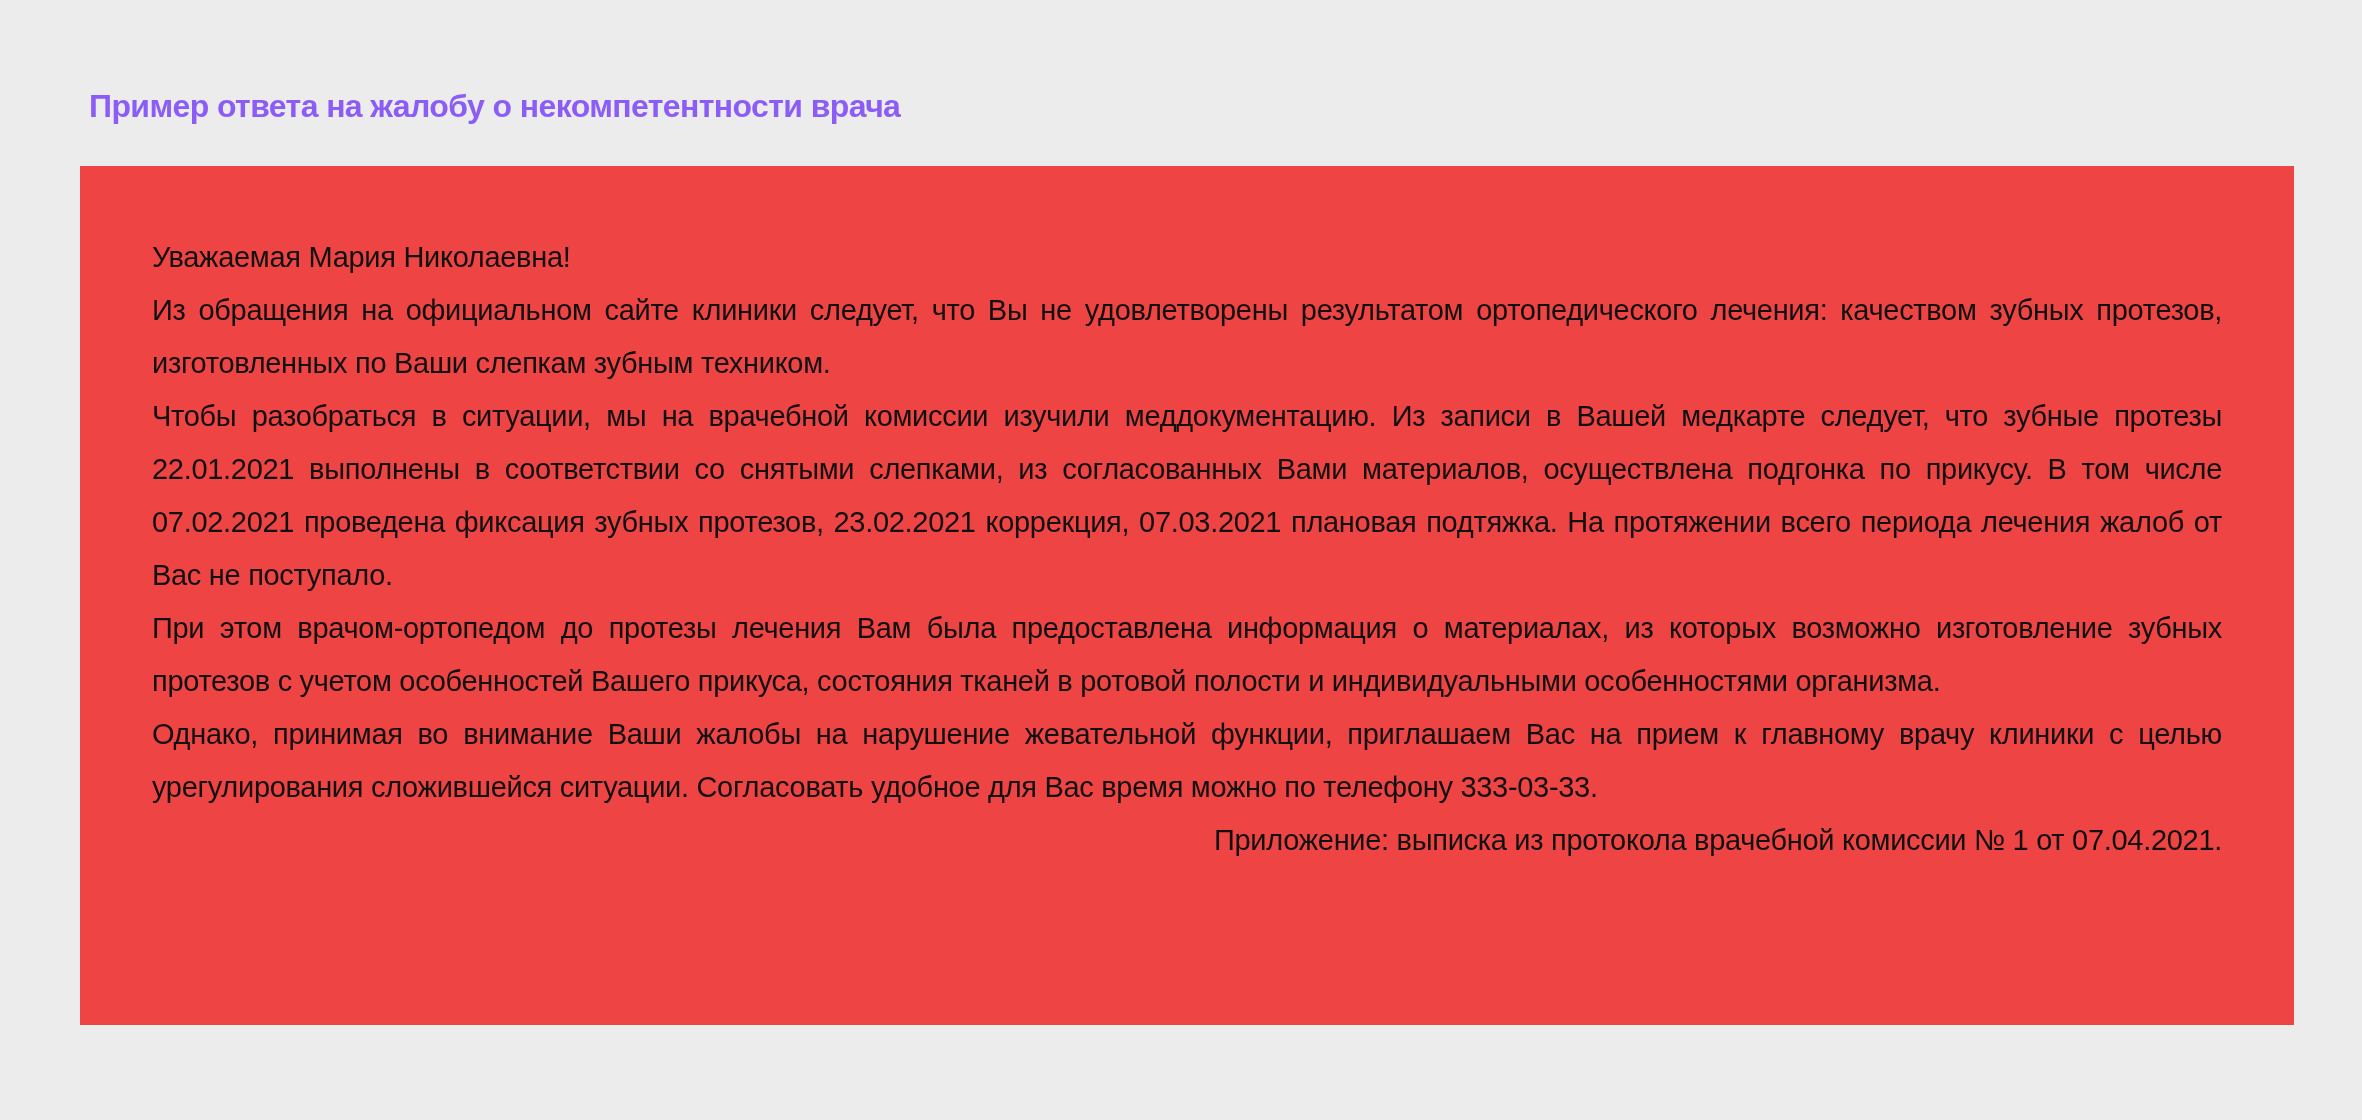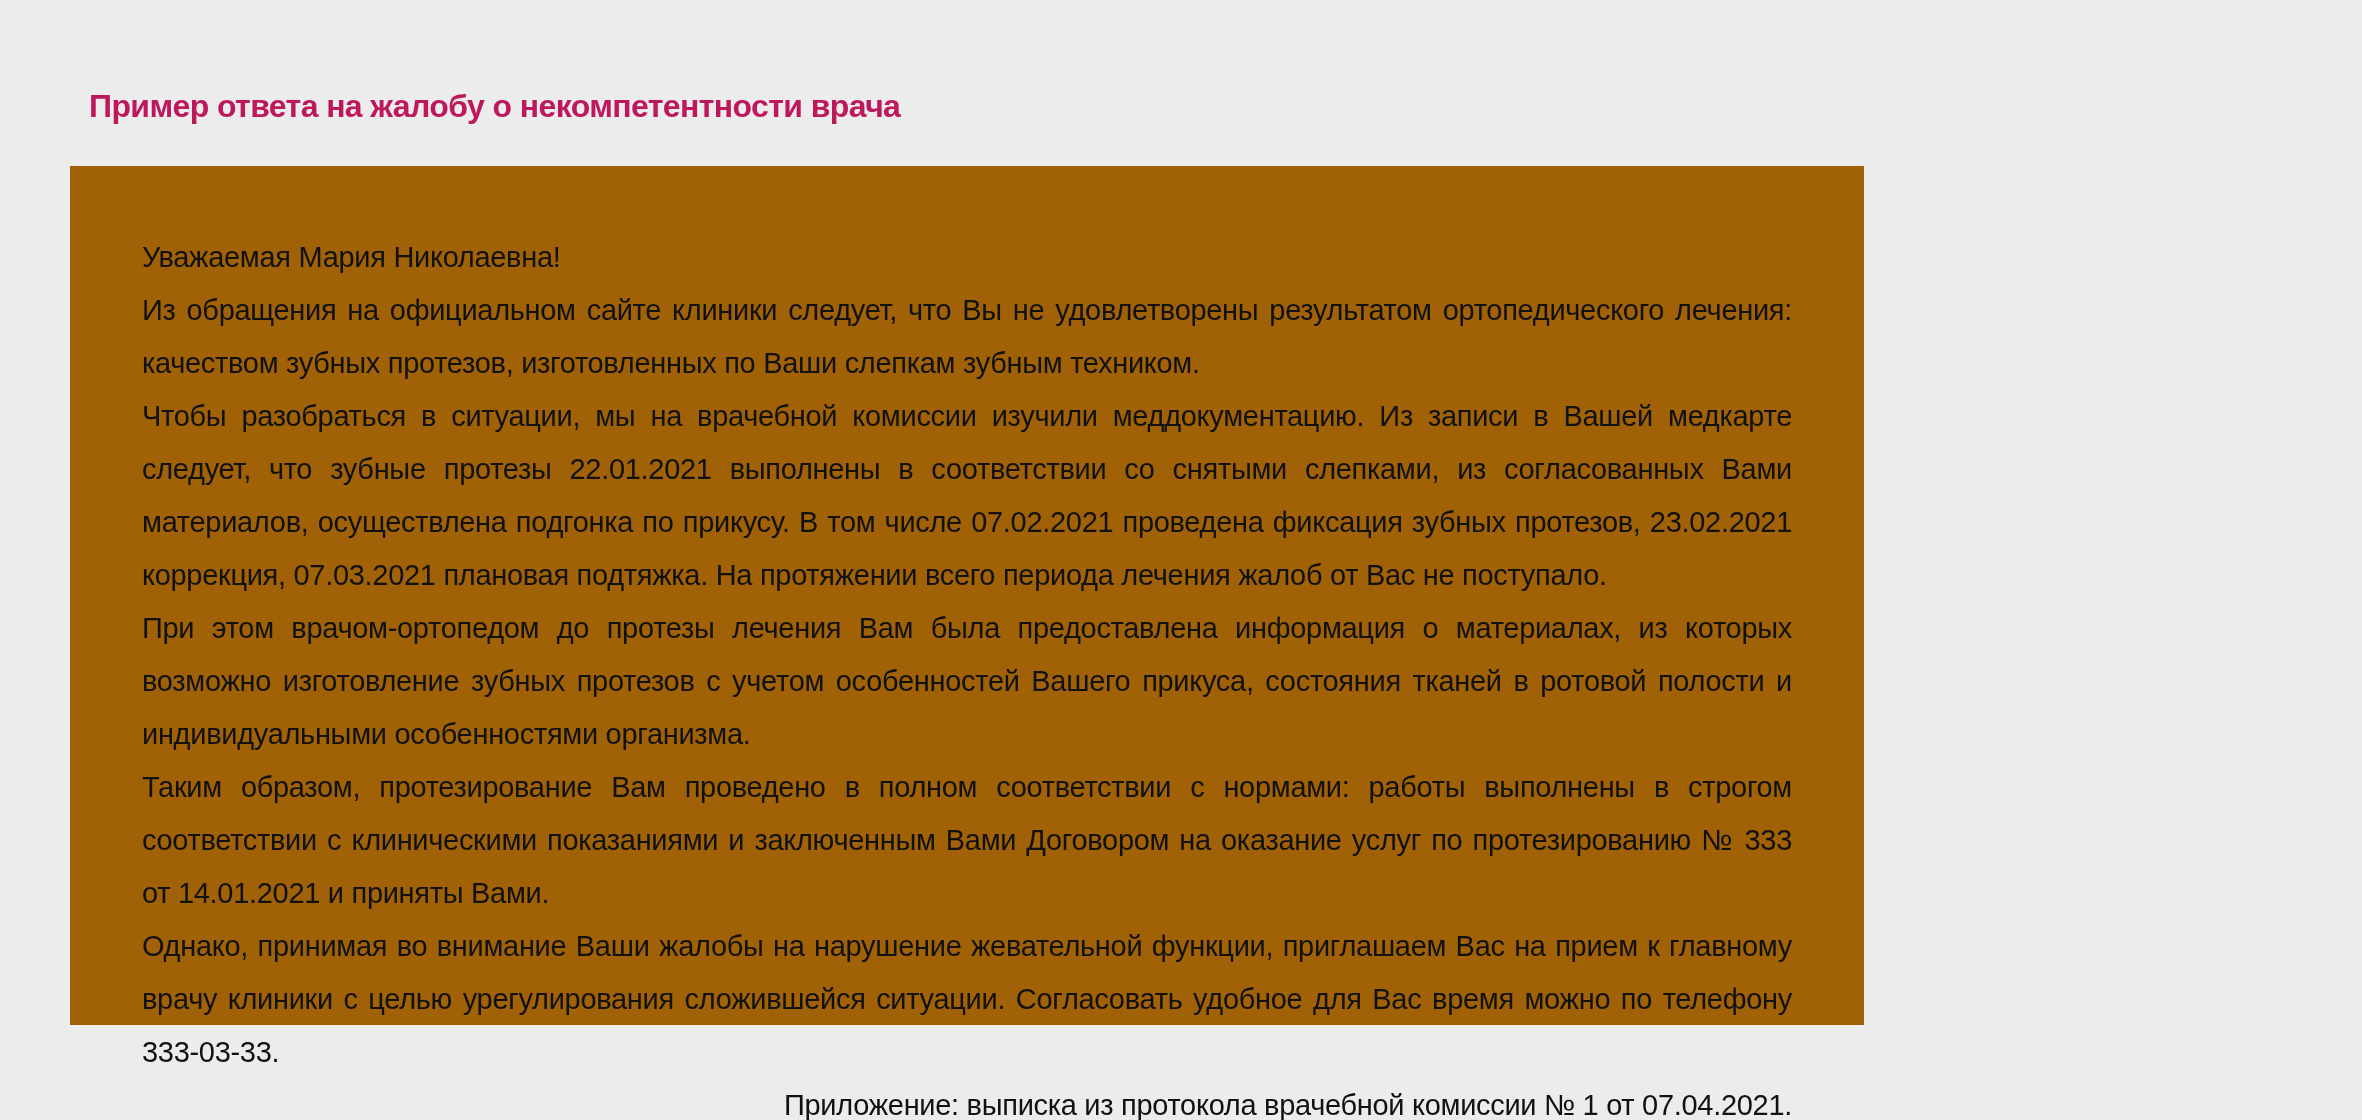--- a/index.html
+++ b/index.html
@@ -11,28 +11,28 @@
     position: relative;
     overflow: hidden;
   }
   .page-title {
     position: absolute;
     left: 89px; top: 88px;
     margin: 0;
     font-size: 32px;
     font-weight: bold;
     letter-spacing: -0.6px;
-    color: #be185d;
+    color: #8b5cf6;
     white-space: nowrap;
   }
   .card {
     position: absolute;
-    left: 70px; top: 166px;
-    width: 1794px; height: 859px;
-    background: #a16207;
+    left: 80px; top: 166px;
+    width: 2214px; height: 859px;
+    background: #ef4444;
     box-sizing: border-box;
     padding: 65px 72px 0 72px;
   }
   .letter p {
     margin: 0;
     font-size: 29px;
     line-height: 53px;
     text-align: justify;
     letter-spacing: -0.3px;
   }
@@ -42,17 +42,16 @@
 <body>
 
 <h1 class="page-title">Пример ответа на жалобу о некомпетентности врача</h1>
 
 <div class="card">
   <div class="letter">
     <p>Уважаемая Мария Николаевна!</p>
     <p>Из обращения на официальном сайте клиники следует, что Вы не удовлетворены результатом ортопедического лечения: качеством зубных протезов, изготовленных по Ваши слепкам зубным техником.</p>
     <p>Чтобы разобраться в ситуации, мы на врачебной комиссии изучили меддокументацию. Из записи в Вашей медкарте следует, что зубные протезы 22.01.2021 выполнены в соответствии со снятыми слепками, из согласованных Вами материалов, осуществлена подгонка по прикусу. В том числе 07.02.2021 проведена фиксация зубных протезов, 23.02.2021 коррекция, 07.03.2021 плановая подтяжка. На протяжении всего периода лечения жалоб от Вас не поступало.</p>
     <p>При этом врачом-ортопедом до протезы лечения Вам была предоставлена информация о материалах, из которых возможно изготовление зубных протезов с учетом особенностей Вашего прикуса, состояния тканей в ротовой полости и индивидуальными особенностями организма.</p>
-    <p>Таким образом, протезирование Вам проведено в полном соответствии с нормами: работы выполнены в строгом соответствии с клиническими показаниями и заключенным Вами Договором на оказание услуг по протезированию № 333 от 14.01.2021 и приняты Вами.</p>
     <p>Однако, принимая во внимание Ваши жалобы на нарушение жевательной функции,  приглашаем Вас на прием к главному врачу клиники с целью урегулирования сложившейся ситуации. Согласовать удобное для Вас время можно по телефону 333-03-33.</p>
     <p class="last-left">Приложение: выписка из протокола врачебной комиссии № 1 от 07.04.2021.</p>
   </div>
 </div>
 
 </body></html>

